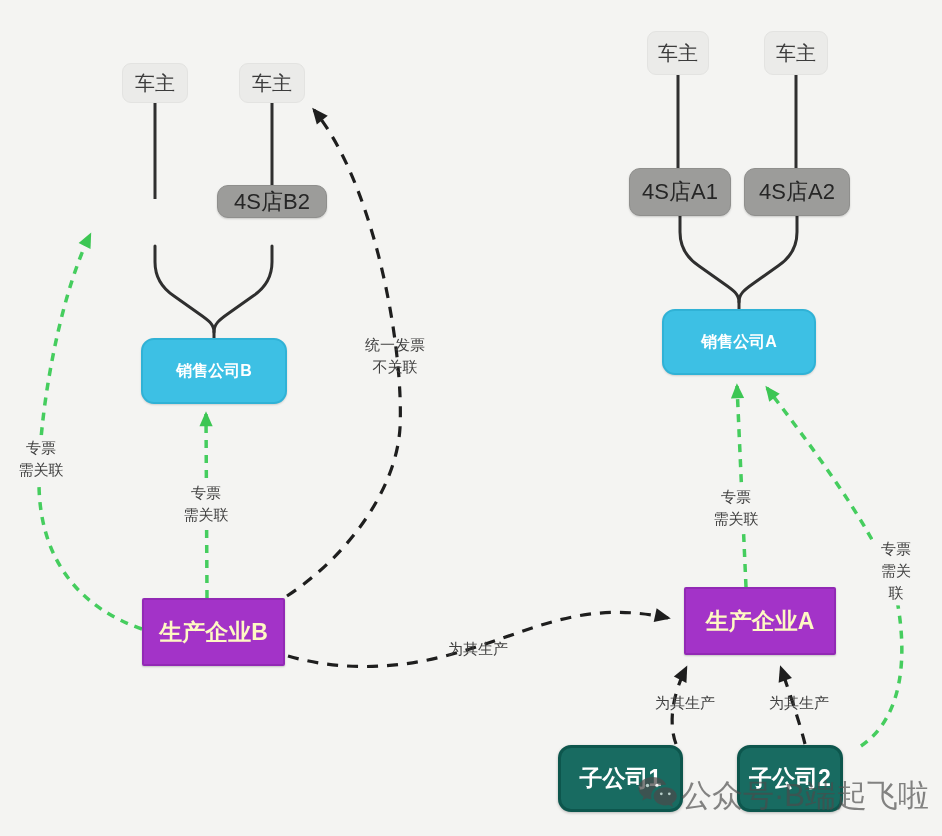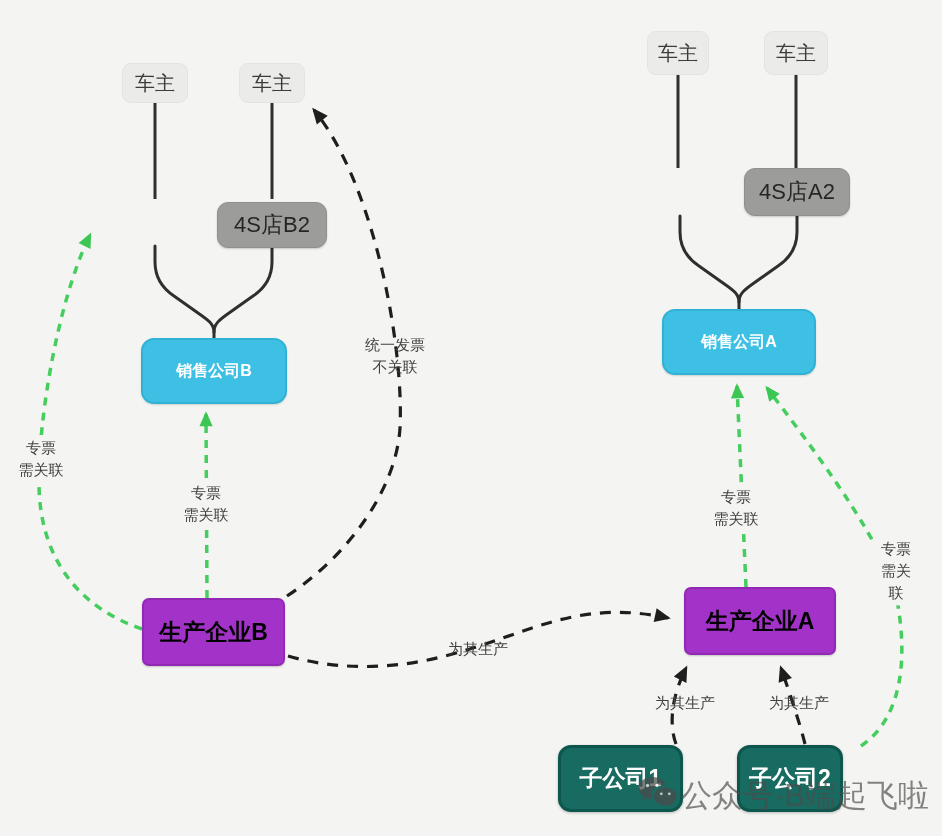--- a/index.html
+++ b/index.html
@@ -18,22 +18,22 @@
   }
   .dealer{
     background:#9c9c9a;color:#262626;font-size:22px;font-weight:500;
     border:1px solid #8f8f8d;border-radius:11px;box-shadow:0 1px 2px rgba(0,0,0,0.18);
   }
   .sales{
     background:#3dc0e4;color:#ffffff;font-size:16px;font-weight:700;
     border:2px solid #30b2d6;border-radius:13px;box-shadow:0 1px 2px rgba(0,0,0,0.15);
   }
   .maker{
-    background:#a333c8;color:#000000;font-size:23px;font-weight:700;
-    border:2px solid #9229b5;border-radius:7px;box-shadow:0 1px 2px rgba(0,0,0,0.2);
+    background:#a333c8;color:#fef9c3;font-size:23px;font-weight:700;
+    border:2px solid #9229b5;border-radius:2px;box-shadow:0 1px 2px rgba(0,0,0,0.2);
   }
   .sub{
     background:#186b61;color:#ffffff;font-size:23px;font-weight:700;
     border:3px solid #0d564d;border-radius:13px;box-shadow:0 1px 3px rgba(0,0,0,0.25);
   }
   .edge-label{
     position:absolute;transform:translate(-50%,-50%);
     font-size:15px;line-height:1.45;color:#414141;text-align:center;
     white-space:pre-line;
   }
@@ -75,26 +75,27 @@
     <path d="M861,746 C902,718 908,660 897,600 C888,552 830,470 767,388" stroke="#45cd5e" stroke-width="3.5" stroke-dasharray="8 7" marker-end="url(#ah-green)"></path>
 
     <path d="M287,596 C345,558 396,492 400,428 C404,348 375,185 314,110" stroke="#1e1e1e" stroke-width="3.2" stroke-dasharray="11 9" marker-end="url(#ah-black)"></path>
     <path d="M288,656 C340,671 395,669 445,656 C525,636 575,598 668,618" stroke="#1e1e1e" stroke-width="3.2" stroke-dasharray="11 9" marker-end="url(#ah-black)"></path>
     <path d="M676,744 C669,725 671,698 686,668" stroke="#1e1e1e" stroke-width="3.2" stroke-dasharray="11 9" marker-end="url(#ah-black)"></path>
     <path d="M805,744 C800,724 791,697 781,668" stroke="#1e1e1e" stroke-width="3.2" stroke-dasharray="11 9" marker-end="url(#ah-black)"></path>
   </svg>
 
   <div class="node owner" style="left:122px;top:63px;width:66px;height:40px">车主</div>
   <div class="node owner" style="left:239px;top:63px;width:66px;height:40px">车主</div>
-  <div class="node dealer" style="left:217px;top:202px;width:110px;height:46px">4S店B2</div>
+  <div class="node dealer" style="left:217px;top:185px;width:110px;height:33px">4S店B2</div>
   <div class="node sales" style="left:141px;top:338px;width:146px;height:66px">销售公司B</div>
   <div class="node maker" style="left:142px;top:598px;width:143px;height:68px">生产企业B</div>
 
   <div class="node owner" style="left:647px;top:31px;width:62px;height:44px">车主</div>
   <div class="node owner" style="left:764px;top:31px;width:64px;height:44px">车主</div>
+  <div class="node dealer" style="left:629px;top:168px;width:102px;height:48px">4S店A1</div>
   <div class="node dealer" style="left:744px;top:168px;width:106px;height:48px">4S店A2</div>
   <div class="node sales" style="left:662px;top:309px;width:154px;height:66px">销售公司A</div>
   <div class="node maker" style="left:684px;top:587px;width:152px;height:68px">生产企业A</div>
   <div class="node sub" style="left:558px;top:745px;width:125px;height:67px">子公司1</div>
   <div class="node sub" style="left:737px;top:745px;width:106px;height:67px">子公司2</div>
 
   <div class="edge-label bgfill" style="left:41px;top:459px">专票
 需关联</div>
   <div class="edge-label bgfill" style="left:206px;top:504px">专票
 需关联</div>

